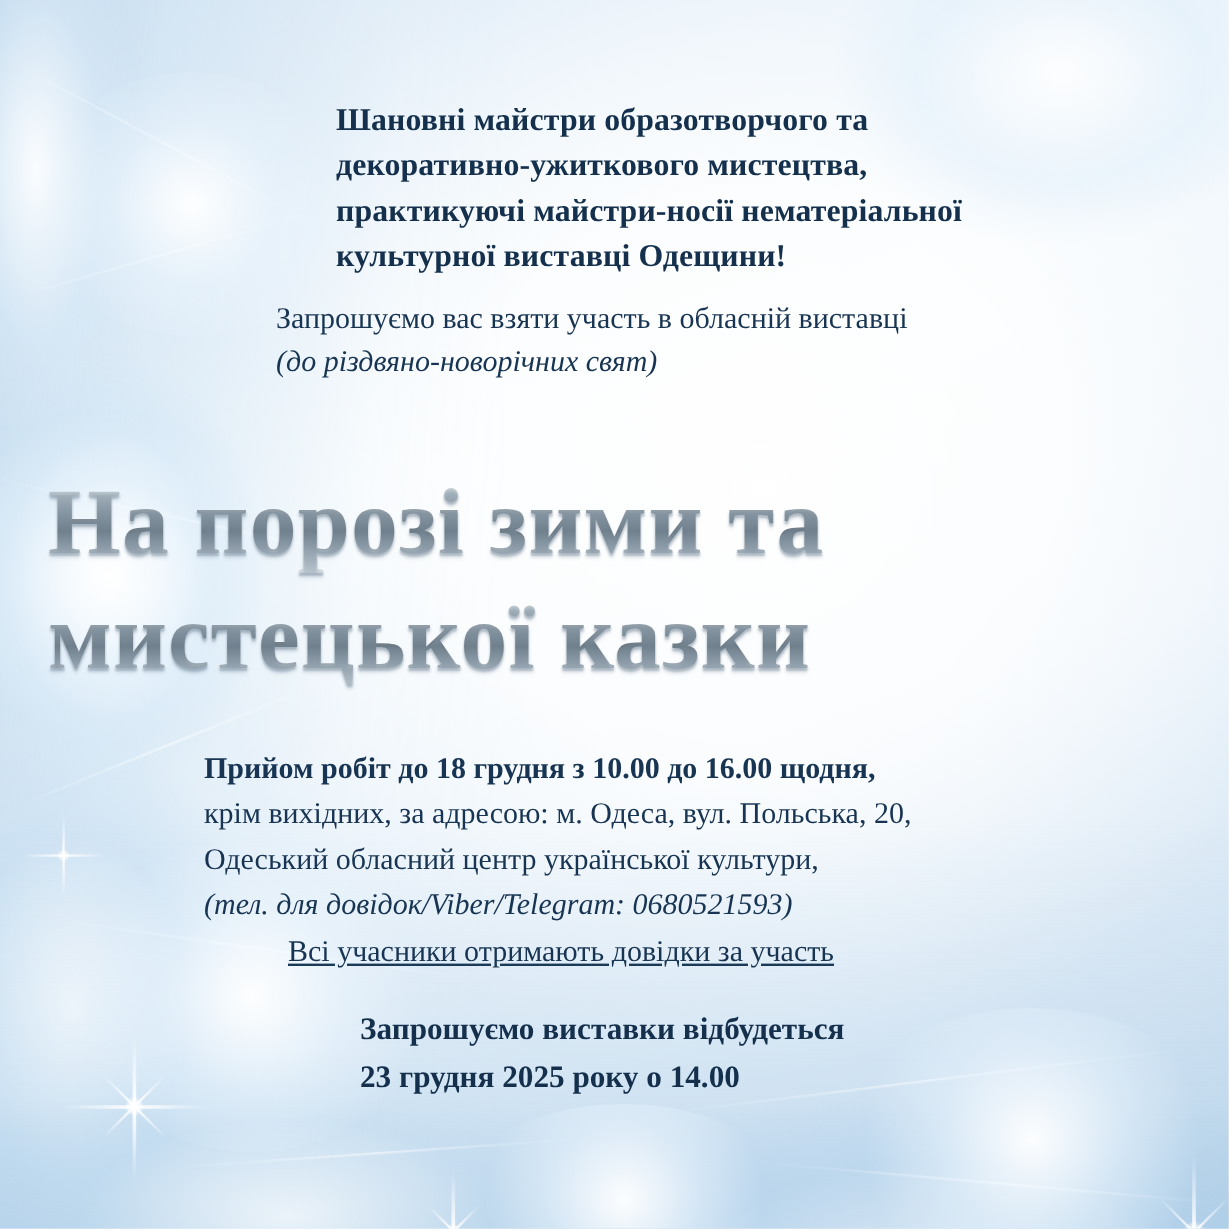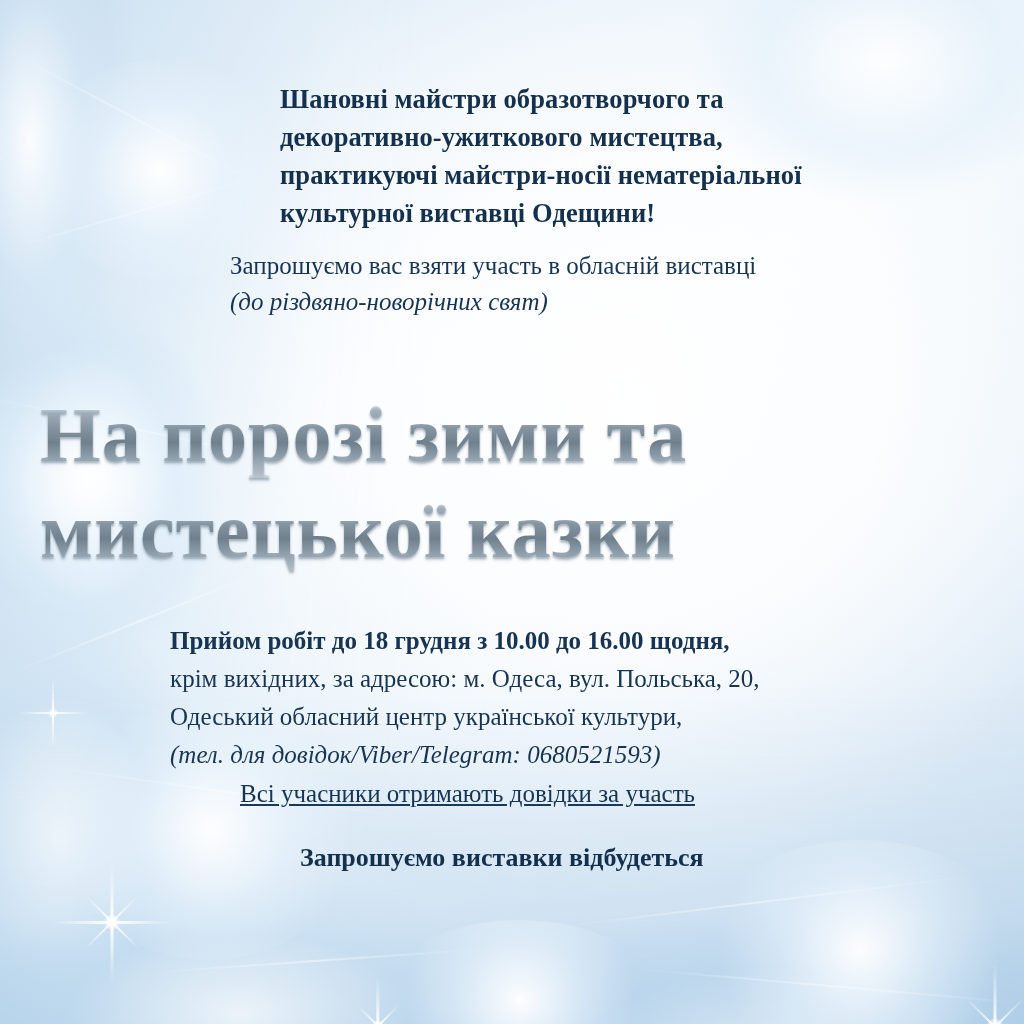--- a/index.html
+++ b/index.html
@@ -278,16 +278,17 @@
       <div class="details-line">Одеський обласний центр української культури,</div>
       <div class="details-line italic">(тел. для довідок/Viber/Telegram: 0680521593)</div>
     </div>
 
     <div class="block note-block">
       <div class="note-line">Всі учасники отримають довідки за участь</div>
     </div>
 
     <div class="block opening-block">
       <div class="opening-line">Запрошуємо виставки відбудеться</div>
+      <div class="opening-line">23 грудня 2025 року о 14.00</div>
     </div>
 
   </div>
 </div>
 
 </body></html>

